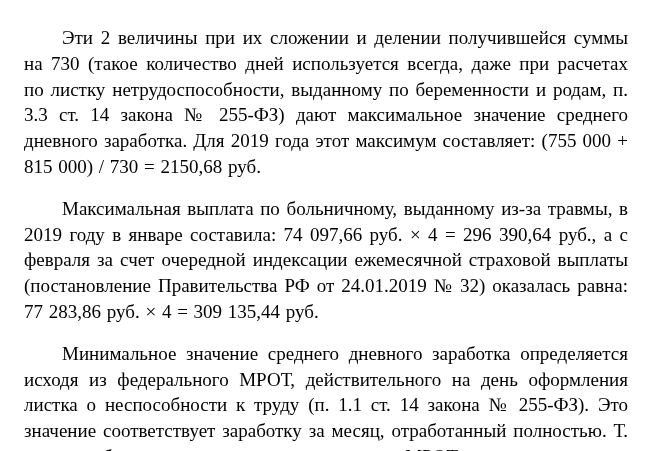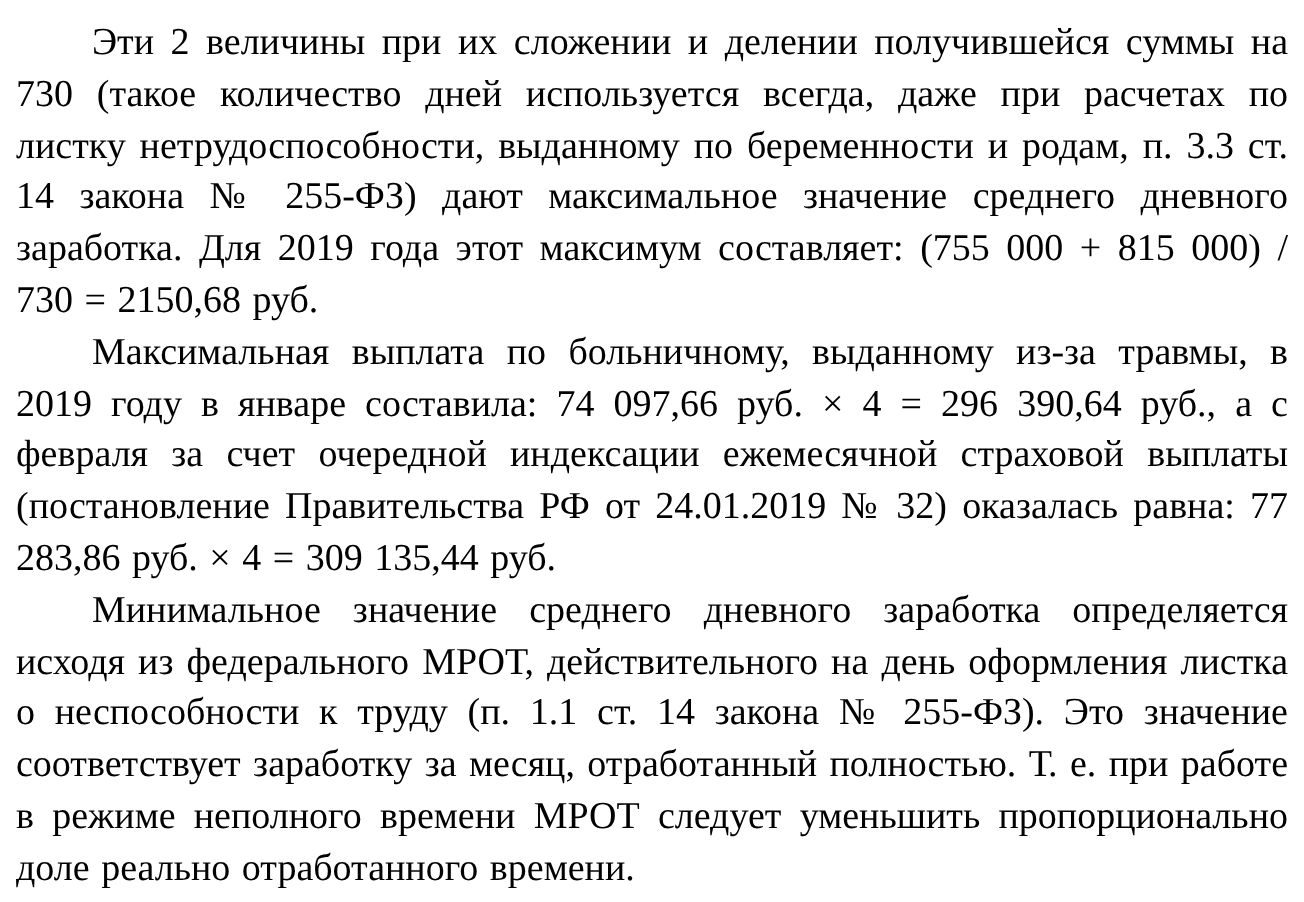--- a/index.html
+++ b/index.html
@@ -16,21 +16,21 @@
     height: 451px;
     padding: 9px 8px 0 8px;
     font-family: "Liberation Serif", "DejaVu Serif", serif;
     font-size: 19px;
     line-height: 25.8px;
     color: #000000;
     text-align: justify;
     text-align-last: left;
   }
   .para {
-    margin: 0;
+    margin: 16px;
     padding: 0;
     text-indent: 38px;
     word-spacing: 1px;
   }
 </style>
 </head>
 <body>
 
 <div class="page">
   <p class="para">Эти 2 величины при их сложении и делении получившейся суммы на 730 (такое количество дней используется всегда, даже при расчетах по листку нетрудоспособности, выданному по беременности и родам, п. 3.3 ст. 14 закона № 255-ФЗ) дают максимальное значение среднего дневного заработка. Для 2019 года этот максимум составляет: (755 000 + 815 000) / 730 = 2150,68 руб.</p>

